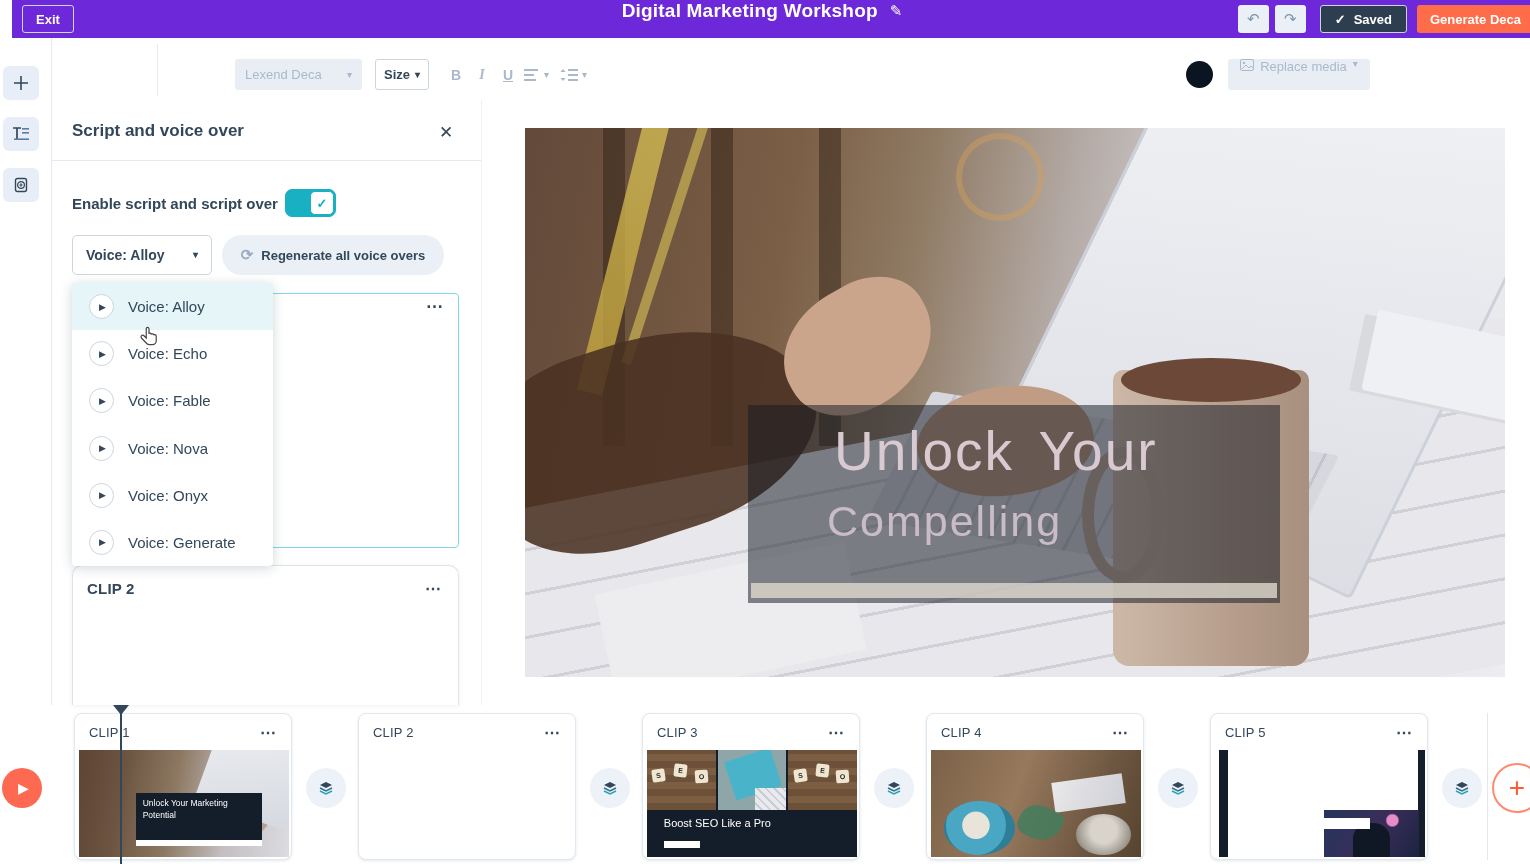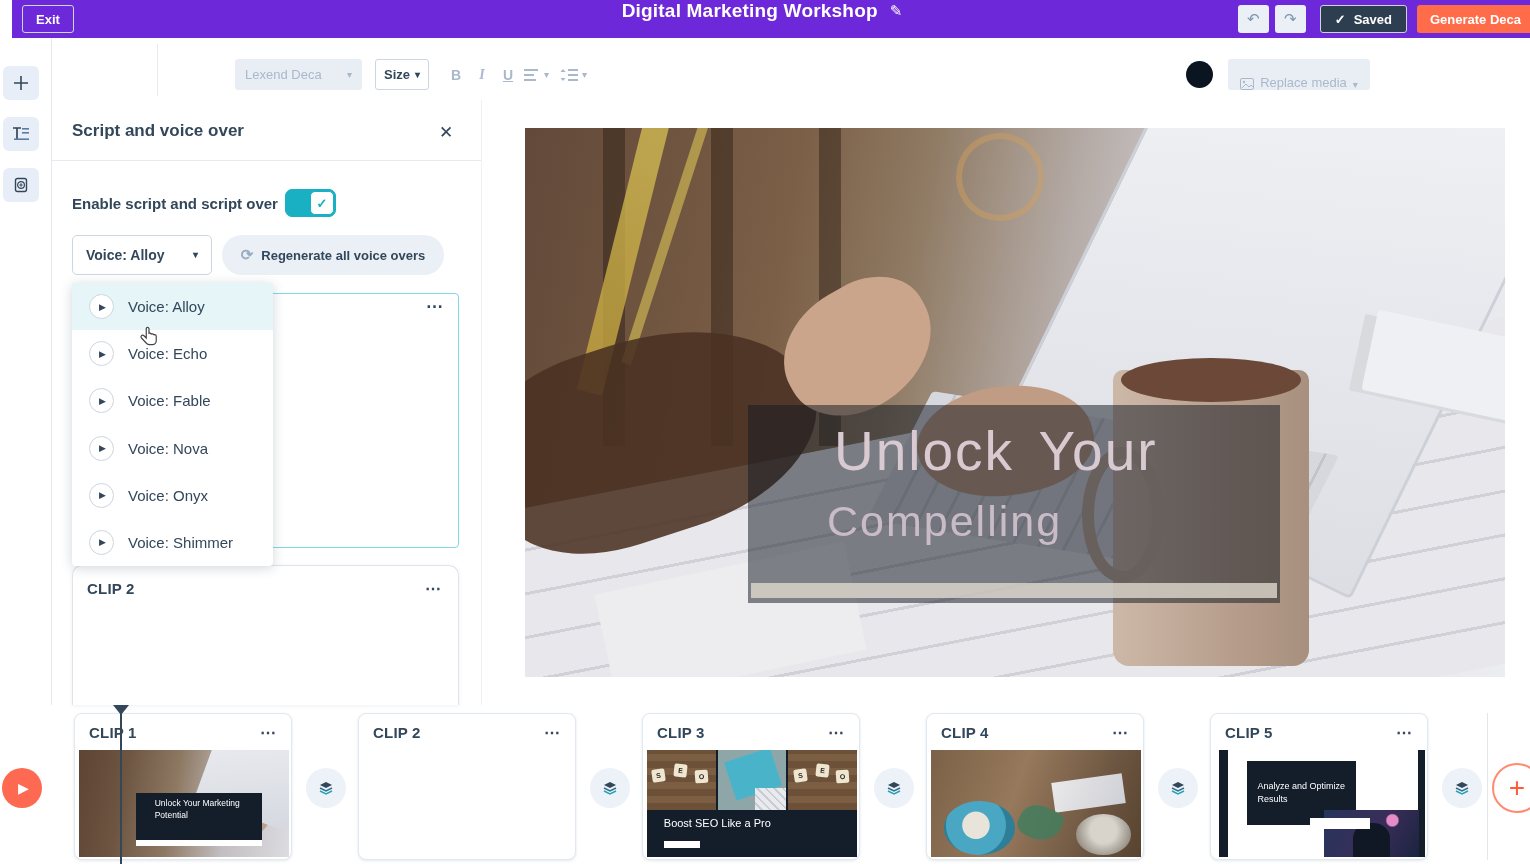--- a/index.html
+++ b/index.html
@@ -28,21 +28,21 @@
   .size-dd{position:absolute;left:375px;top:59px;width:54px;height:31px;background:#fff;border:1px solid #cbd6e2;border-radius:3px;
     color:#33475b;font-size:13px;font-weight:700;display:flex;align-items:center;justify-content:space-between;padding:0 8px;cursor:pointer}
   .caret{font-size:10px;line-height:1}
   .fmt-btn{position:absolute;top:63px;width:24px;height:24px;border:none;background:transparent;color:#aab8cc;
     font-size:14px;font-weight:700;display:flex;align-items:center;justify-content:center;cursor:pointer}
   .fmt-i{font-style:italic;font-family:"Liberation Serif",serif}
   .fmt-u{text-decoration:underline}
   .dd-icon{position:absolute;top:63px;height:24px;display:flex;align-items:center;gap:4px;color:#aab8cc;cursor:pointer}
   .color-swatch{position:absolute;left:1186px;top:61px;width:27px;height:27px;border-radius:50%;background:#0b1421;cursor:pointer}
   .replace-btn{position:absolute;left:1228px;top:59px;width:142px;height:31px;background:#e9eef5;border:none;border-radius:3px;
-    color:#a9b9cc;font-size:13px;display:flex;align-items:flex-end;justify-content:center;gap:6px;cursor:pointer}
+    color:#a9b9cc;font-size:13px;display:flex;align-items:flex-start;justify-content:center;gap:6px;cursor:pointer}
 
   
   .rail-divider{position:absolute;left:51px;top:38px;width:1px;height:667px;background:#e5eaf0}
   .panel-right-divider{position:absolute;left:481px;top:100px;width:1px;height:605px;background:#eef1f5}
   .rail-btn{position:absolute;left:3px;width:36px;height:34px;background:#e8eef7;border:none;border-radius:6px;
     display:flex;align-items:center;justify-content:center;color:#33475b;cursor:pointer}
 
   
   .panel-title{position:absolute;left:72px;top:121px;font-size:17px;font-weight:700;color:#33475b}
   .panel-close{position:absolute;left:434px;top:120px;width:24px;height:24px;border:none;background:transparent;
@@ -107,29 +107,29 @@
 
   
   .play-btn{position:absolute;left:2px;top:768px;width:40px;height:40px;border:none;border-radius:50%;background:#fd6a51;
     color:#fff;font-size:14px;display:flex;align-items:center;justify-content:center;padding-left:3px;cursor:pointer;z-index:4}
   .playhead-line{position:absolute;left:120px;top:705px;width:2px;height:159px;background:#33475b;z-index:6;cursor:col-resize}
   .playhead-tri{position:absolute;left:113px;top:705px;width:0;height:0;border-left:8px solid transparent;
     border-right:8px solid transparent;border-top:10px solid #33475b;z-index:6}
   .tl-card{position:absolute;top:713px;width:218px;height:147px;background:#fff;border:1px solid #e2e8f0;border-radius:8px;
     box-shadow:0 1px 3px rgba(45,62,80,.12);overflow:hidden;cursor:pointer;z-index:3}
   .tl-head{height:36px;display:flex;align-items:center;justify-content:space-between;padding:0 14px}
-  .tl-label{font-size:15px;font-weight:700;letter-spacing:.2px}
+  .tl-label{font-size:13px;font-weight:400;letter-spacing:.2px}
   .tl-menu{border:none;background:transparent;font-size:16px;font-weight:700;color:#33475b;letter-spacing:1px;cursor:pointer}
   .thumb{position:absolute;left:4px;top:36px;width:210px;height:107px;overflow:hidden}
 
   .t1{background:radial-gradient(circle at 80% 58%,#b9a08c 0 13%,rgba(0,0,0,0) 14%),
       linear-gradient(100deg,#5d4433 0%,#6d5542 22%,#8d7862 45%,#c3bec0 70%,#dcdce1 100%)}
   .t1-laptop{position:absolute;right:-6%;top:-12%;width:46%;height:75%;background:linear-gradient(155deg,#eceef2,#d5d8df);transform:rotate(20deg)}
   .t1-cap{position:absolute;left:27%;top:40%;width:60%;height:50%;background:#141e2b;color:#fff;font-size:8.5px;
-    line-height:1.4;padding:5px 19px 0}
+    line-height:1.4;padding:5px 7px 0}
   .t1-cap::after{content:"";position:absolute;left:0;bottom:0;width:100%;height:6px;background:#fff}
 
   .t2{background:#19242f}
   .t2-cap{position:absolute;left:9%;top:36%;width:55%;color:#fff;font-size:9px;line-height:1.45;font-weight:500}
   .t2-bar{position:absolute;left:9%;top:72%;width:34px;height:7px;background:#fff}
   .t2-photo{position:absolute;right:0;top:0;width:33%;height:100%;background:
       repeating-linear-gradient(0deg,rgba(90,60,40,.28) 0 9px,rgba(0,0,0,0) 9px 18px),
       repeating-linear-gradient(90deg,rgba(90,60,40,.22) 0 14px,rgba(0,0,0,0) 14px 26px),#b99a7c}
   .t2-phone{position:absolute;left:30%;top:12%;width:46%;height:80%;background:#3a3f4a;border-radius:3px}
   .t2-orange{position:absolute;right:6%;bottom:0;width:28%;height:26%;background:#e8896a;border-radius:40% 40% 0 0}
@@ -316,21 +316,21 @@
   <div class="voice-item">
     <span class="play-circle">
         <span>▶</span>
       </span>
     <span>Voice: Onyx</span>
   </div>
   <div class="voice-item">
     <span class="play-circle">
         <span>▶</span>
       </span>
-    <span>Voice: Shimmer</span>
+    <span>Voice: Generate</span>
   </div>
 </div>
 
 <svg class="cursor-svg" width="22" height="24" viewBox="0 0 24 26">
   <path d="M9 3 v10 l-2.5-2.5 c-.8-.8-2-.8-2.7 0 -.7.7-.7 1.8 0 2.5 L9.5 19 c.8.8 1.9 1.3 3 1.3 h3.2 c2.3 0 4.2-1.9 4.2-4.2 V11 c0-.9-.7-1.6-1.6-1.6 -.3 0-.6.1-.9.2 -.3-.7-1-1.2-1.8-1.2 -.4 0-.8.1-1.1.3 C14.2 8 13.5 7.6 12.8 7.6 c-.3 0-.6.1-.8.2 V3 c0-.9-.7-1.6-1.5-1.6 S9 2.1 9 3 z" fill="#fff" stroke="#444" stroke-width="1.3"></path>
 </svg>
 
 <div class="clip2-card">
   <div class="clip2-head">
     <span class="clip2-title">CLIP 2</span>
@@ -425,23 +425,20 @@
 </div>
 
 <div class="tl-card" style="left:1210px">
   <div class="tl-head">
     <span class="tl-label">CLIP 5</span>
     <button class="tl-menu">⋯</button>
   </div>
   <div class="thumb t5">
     <div class="t5-barL"></div>
     <div class="t5-barR"></div>
-    <div class="t5-box">
-        <span>Analyze and Optimize Results</span>
-      </div>
     <div class="t5-photo">
       <div class="t5-person"></div>
     </div>
     <div class="t5-white"></div>
   </div>
 </div>
 
 <button class="stack-btn" style="left:306px">
   <svg width="18" height="18" viewBox="0 0 24 24">
     <path d="M12 4 L20 8 L12 12 L4 8 Z" fill="#33475b"></path>

